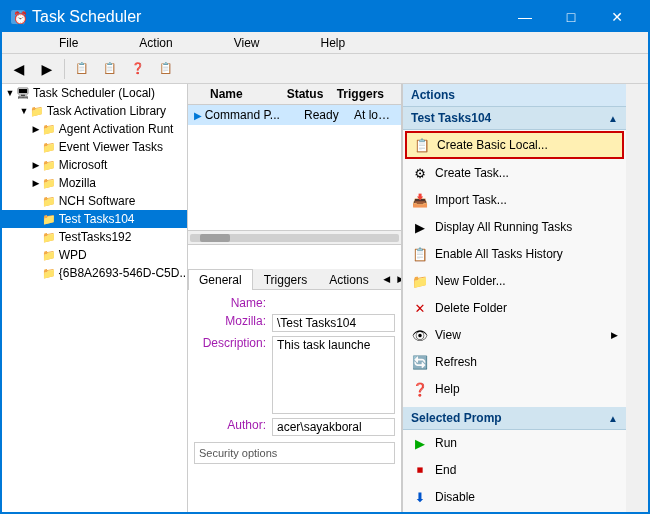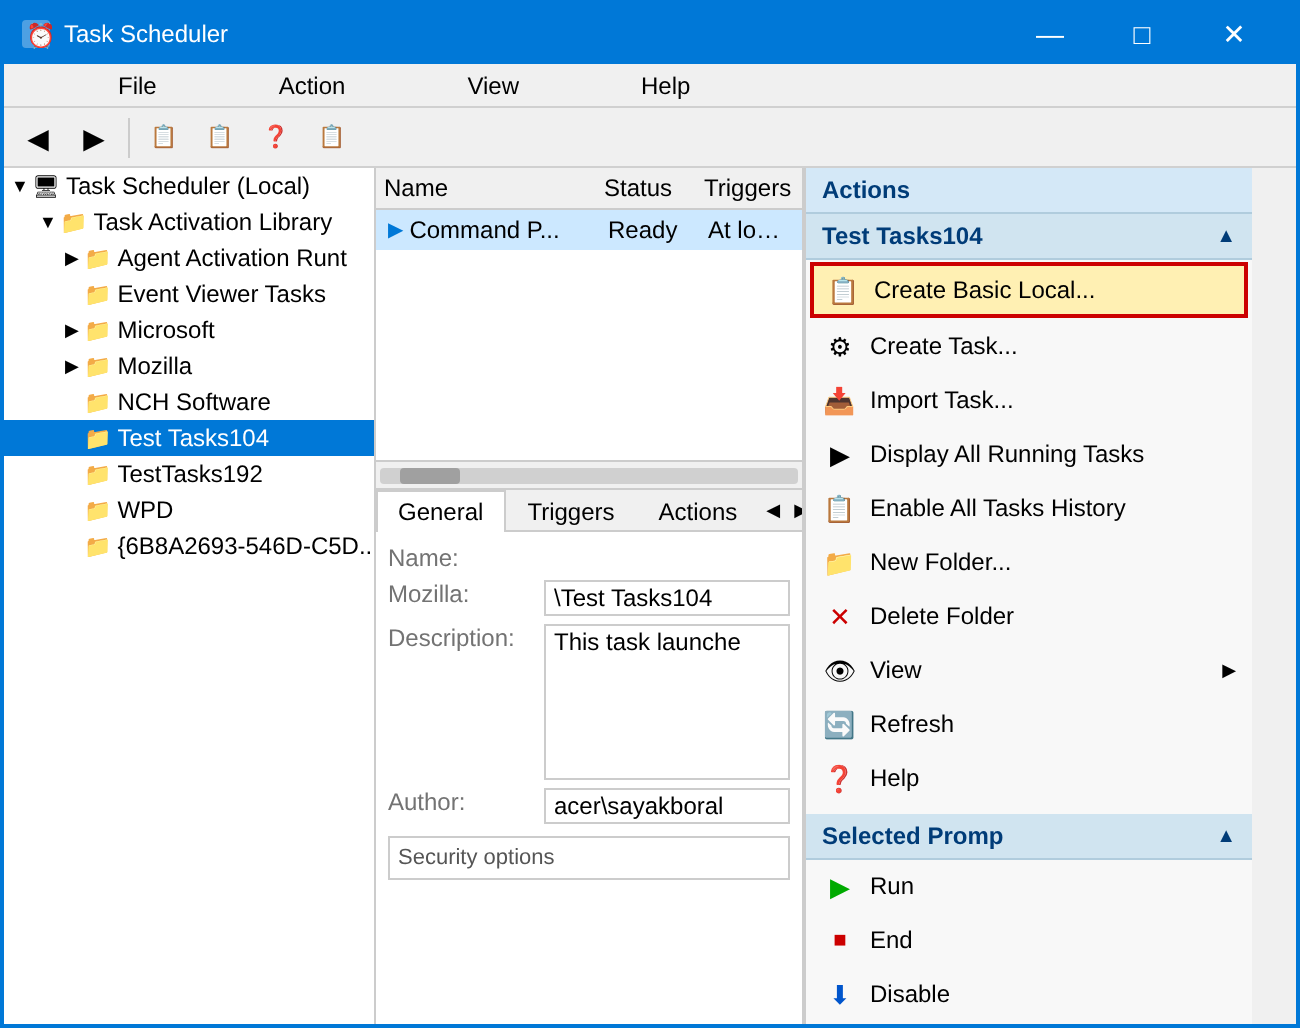--- a/index.html
+++ b/index.html
@@ -10,21 +10,21 @@
     .title-bar {
       background: #0078d7;
       color: white;
       height: 30px;
       display: flex;
       align-items: center;
       padding: 0 8px;
       user-select: none;
     }
     .title-bar-icon { width: 16px; height: 16px; margin-right: 6px; }
-    .title-bar-text { flex: 1; font-size: 12px; }
+    .title-bar-text { flex: 1; font-size: 16px; }
     .title-bar-buttons { display: flex; gap: 0; }
     .title-bar-btn {
       width: 46px; height: 30px;
       background: transparent; border: none; color: white;
       font-size: 14px; cursor: pointer; display: flex; align-items: center; justify-content: center;
     }
 
     
     .menu-bar {
       background: #f0f0f0;
@@ -97,22 +97,22 @@
       overflow: hidden;
     }
 
     .tasks-table-header {
       display: flex;
       background: #f0f0f0;
       border-bottom: 1px solid #ccc;
       padding: 3px 0;
     }
     .tasks-table-header div {
-      font-weight: normal;
-      padding: 0 4px;
+      font-weight: bold;
+      padding: 0 22px;
     }
     .col-name { width: 110px; }
     .col-status { width: 50px; }
     .col-triggers { flex: 1; }
 
     .tasks-table-row {
       display: flex;
       padding: 3px 0;
       cursor: pointer;
       align-items: center;
@@ -135,39 +135,40 @@
     .details-panel {
       flex: 1;
       border-top: 1px solid #ccc;
       overflow: hidden;
     }
     .tab-bar {
       display: flex;
       background: #f0f0f0;
       border-bottom: 1px solid #ccc;
       align-items: center;
+      margin-top: 24px;
     }
     .tab {
       padding: 3px 10px;
       cursor: pointer;
       border: 1px solid transparent;
       border-bottom: none;
       margin-bottom: -1px;
     }
     .tab.active {
       background: white;
       border-color: #ccc;
       border-bottom-color: white;
     }
     .tab-arrows { margin-left: auto; display: flex; }
     .tab-arrow { width: 14px; height: 20px; cursor: pointer; display: flex; align-items: center; justify-content: center; font-size: 9px; }
 
     .details-content { padding: 6px; background: white; height: calc(100% - 26px); overflow: hidden; }
     .detail-row { display: flex; margin-bottom: 4px; align-items: flex-start; }
-    .detail-label { width: 72px; margin-right: 6px; color: #737373; flex-shrink: 0; }
+    .detail-label { width: 72px; text-align: right; margin-right: 6px; color: #a21caf; flex-shrink: 0; }
     .detail-value { flex: 1; border: 1px solid #ccc; padding: 1px 4px; background: white; overflow: hidden; text-overflow: ellipsis; white-space: nowrap; }
 
     .security-options {
       border: 1px solid #ccc;
       padding: 4px;
       margin-top: 6px;
       font-size: 11px;
       color: #555;
     }
 

